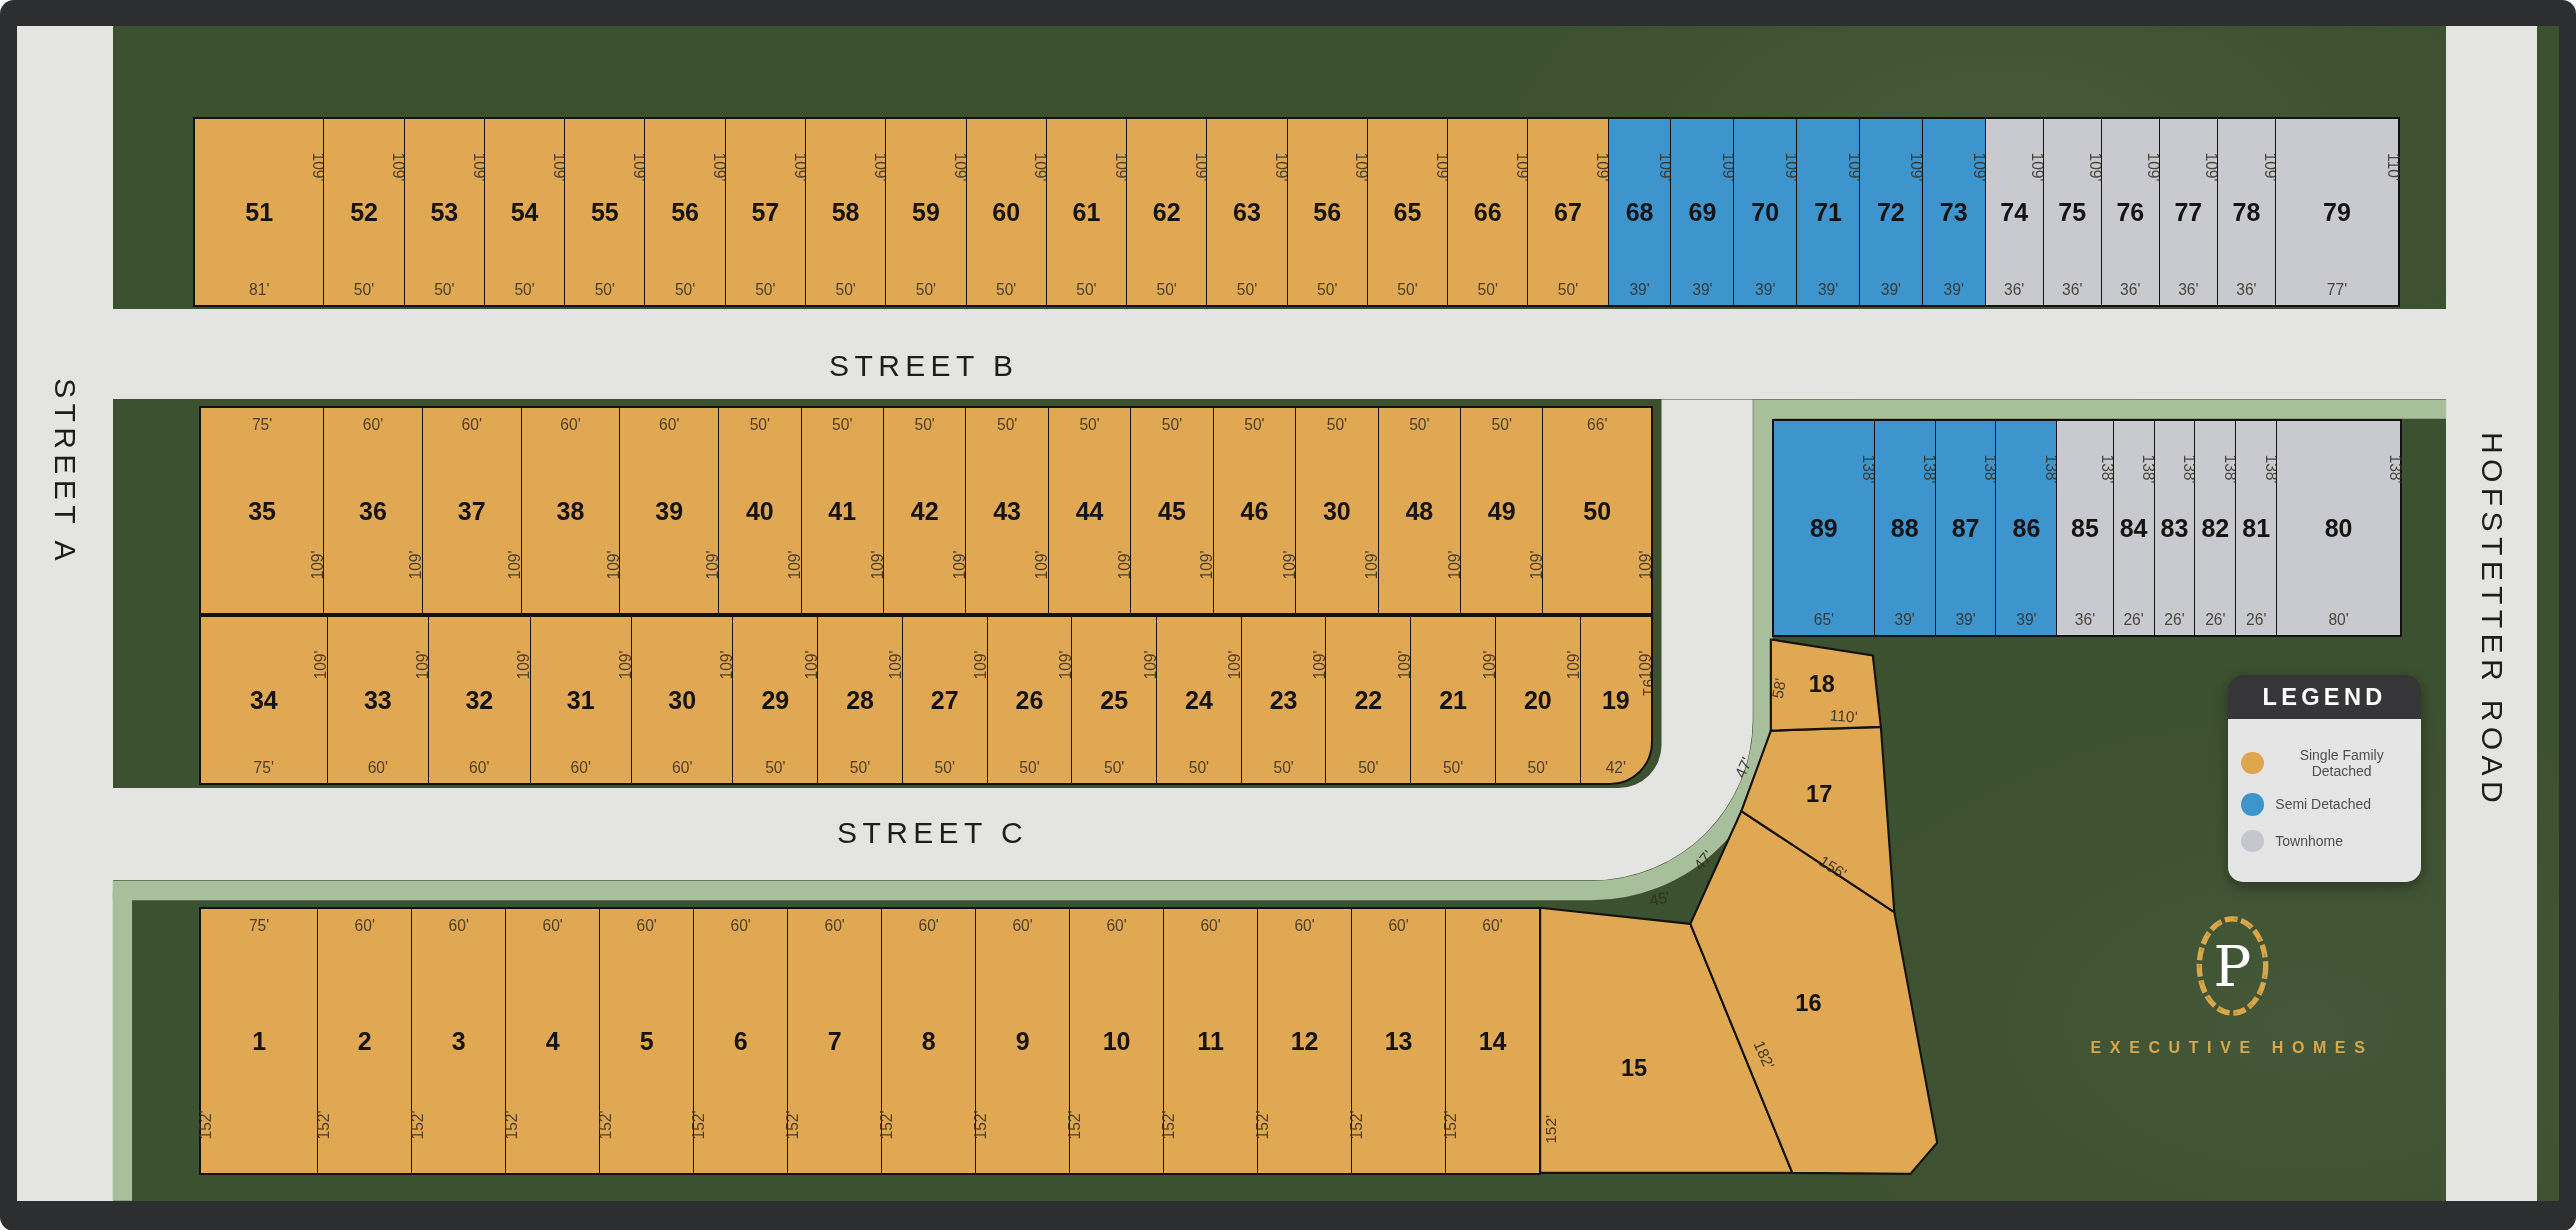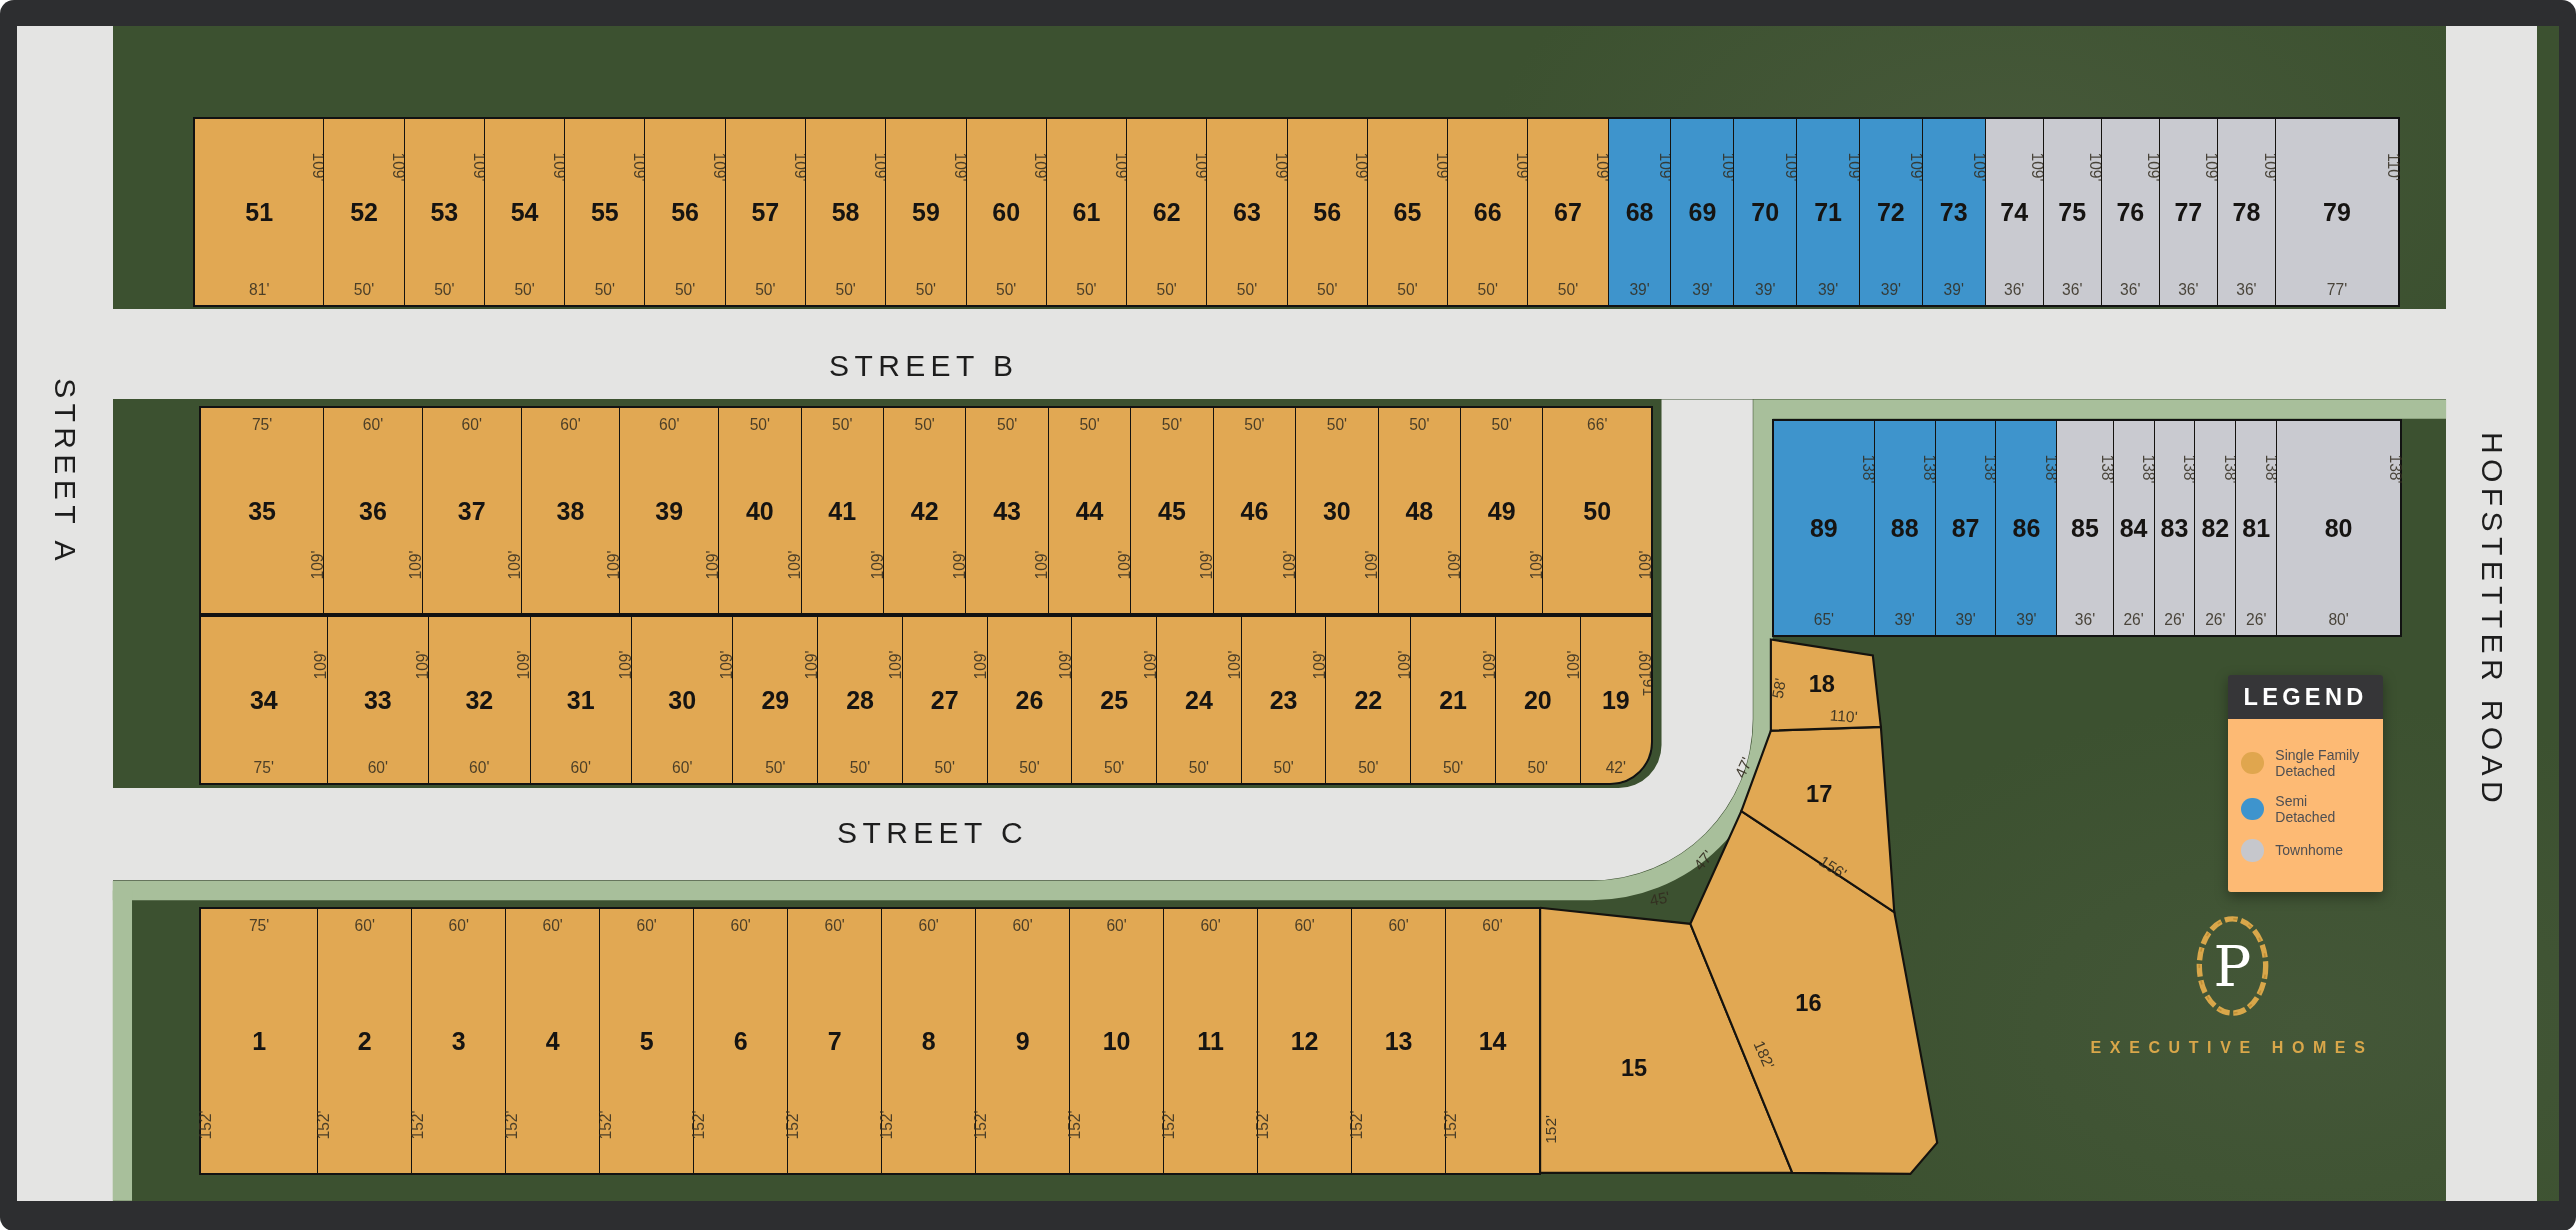--- a/index.html
+++ b/index.html
@@ -40,25 +40,25 @@
   #row-mid-upper{left:199px;top:406px;width:1454px;height:209px;}
   #row-mid-lower{left:199px;top:615px;width:1454px;height:170px;border-bottom-right-radius:43px;overflow:hidden;}
   #row-east{left:1772px;top:419px;width:630px;height:218px;}
   #row-south{left:199px;top:907px;width:1342px;height:268px;}
   
   #se{position:absolute;left:1540px;top:633px;width:451px;height:542px;}
   #se text{fill:#161412;}
   #se .snum{font-size:44px;font-weight:700;}
   #se .sdim{font-size:29px;font-weight:400;fill:#332d20;opacity:.9;}
   
-  #legend{position:absolute;left:2228px;top:675px;width:155px;border-radius:3px;
+  #legend{position:absolute;left:2228px;top:675px;width:193px;border-radius:15px;
           box-shadow:0 4.3px 13px rgba(0,0,0,.35);overflow:hidden;}
   #legend .hdr{background:#363638;color:#ffffff;text-align:center;font-size:23.6px;font-weight:700;
                letter-spacing:4.3px;padding:8.6px 0;}
-  #legend .body{background:#fdba74;padding:14px 13px 16px 13px;}
+  #legend .body{background:#e5e5e5;padding:14px 13px 16px 13px;text-align:center;}
   .litem{display:flex;align-items:center;margin:14px 0;}
   .dot{width:22.5px;height:22.5px;border-radius:50%;margin-right:11.8px;flex:0 0 auto;}
   .dot-sfd{background:#e0a64e;}
   .dot-semi{background:#3e94cd;}
   .dot-town{background:#c6c7cc;}
   .litem span{font-size:14px;color:#4f4f52;}
   
   #logo{position:absolute;left:2055px;top:907px;width:354px;text-align:center;color:#ffffff;}
   #logo .oval{margin:0 auto;}
   #logo .name{font-family:"DejaVu Serif",serif;font-style:italic;font-weight:700;font-size:44px;

